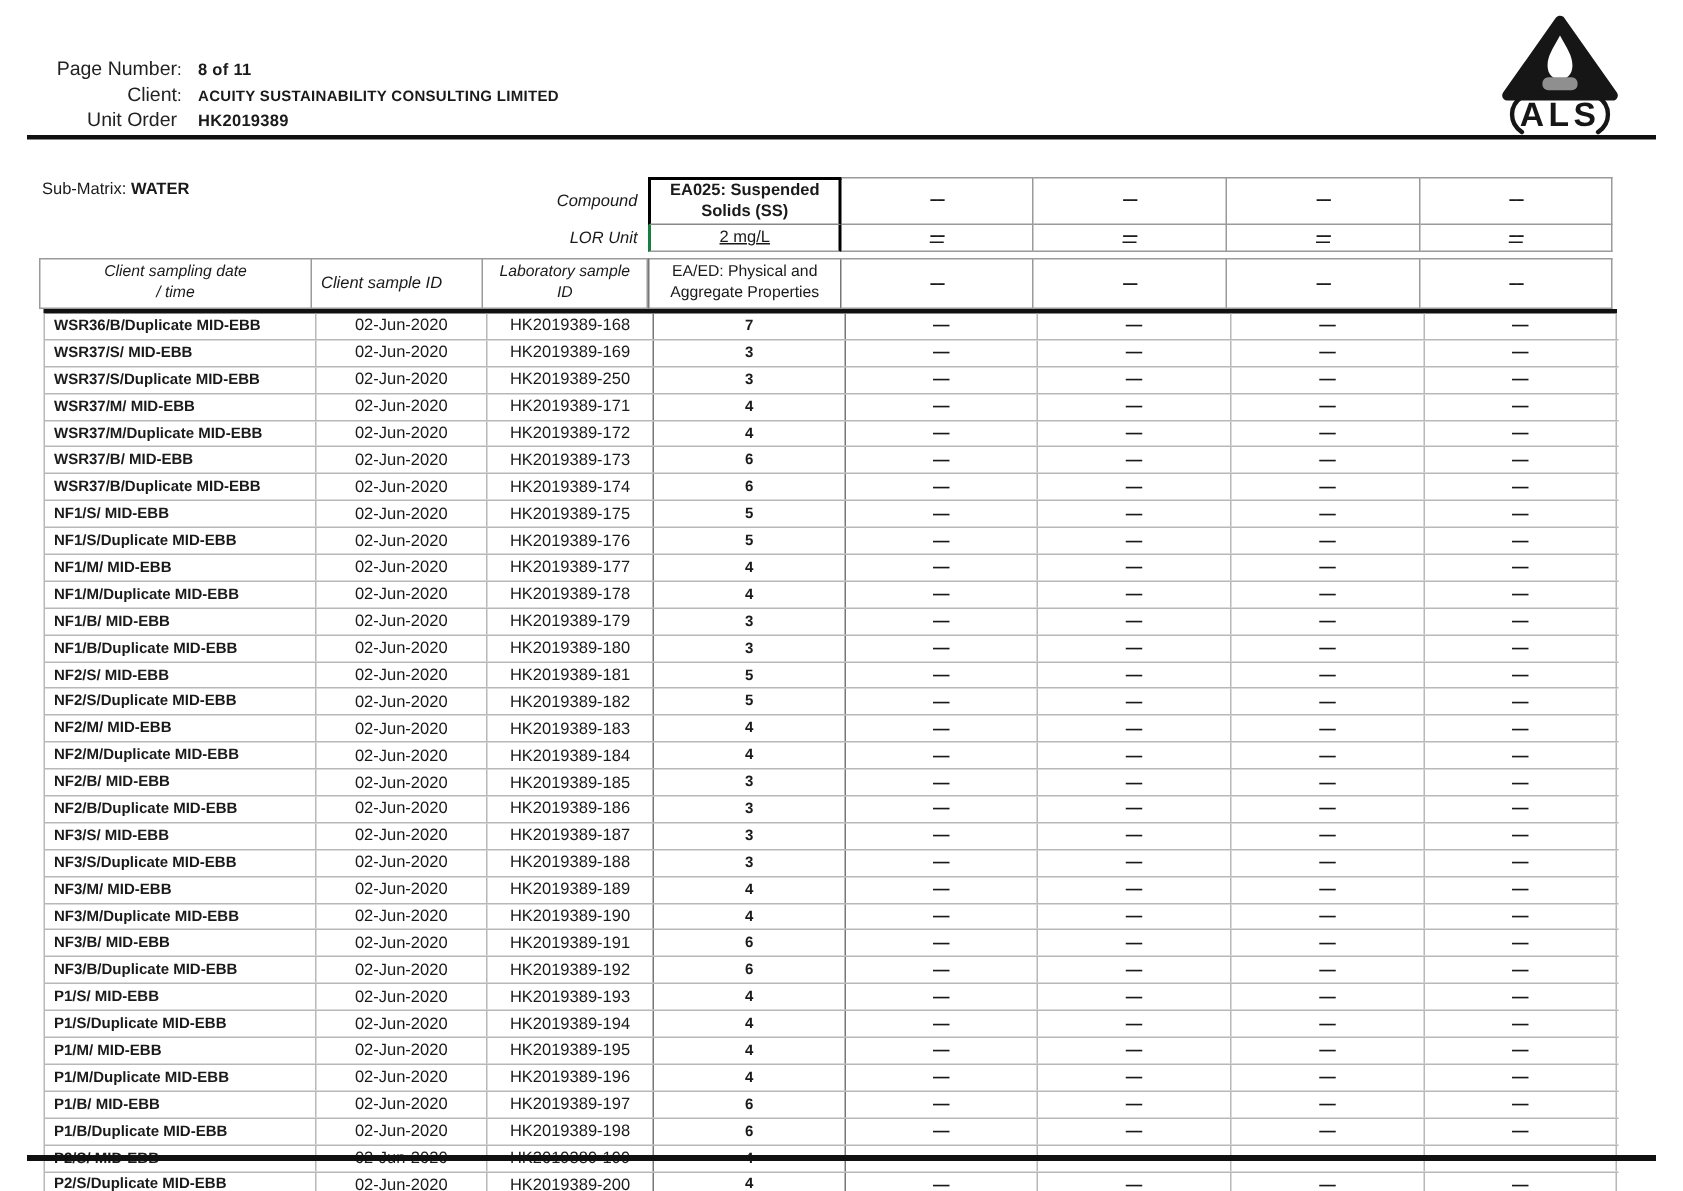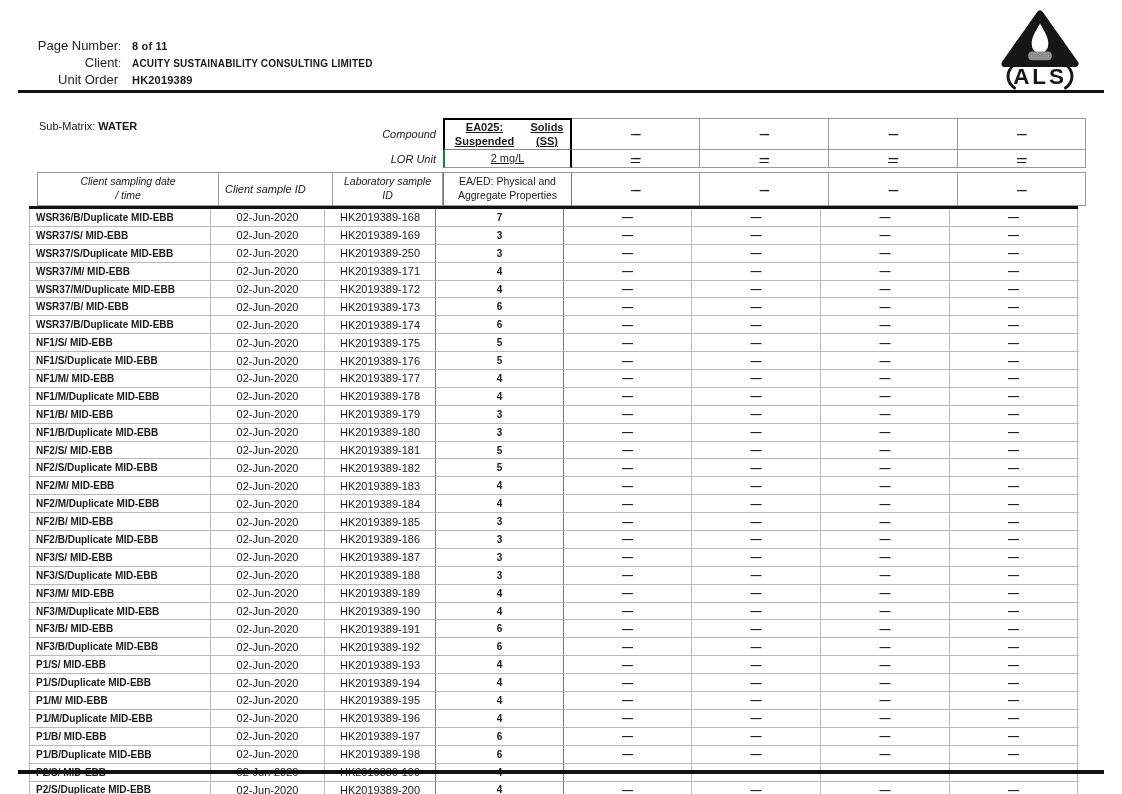--- a/index.html
+++ b/index.html
@@ -15,35 +15,35 @@
   .ph-value{font-weight:bold;font-size:11px;letter-spacing:.2px;text-align:right;}
   .ph-row.client .ph-value{font-size:10px;}
   
   .logo{position:absolute;left:985px;top:8px;width:110px;height:82px;}
   
   .rule{position:absolute;background:#111;}
   .rule-top{left:18px;top:90px;width:1086px;height:3px;}
   .rule-header{left:29px;top:206px;width:1049px;height:3px;}
   .rule-bottom{left:18px;top:770px;width:1086px;height:4px;}
   
-  .band{position:absolute;left:37px;width:1049px;display:grid;
+  .band{position:absolute;left:26px;width:1049px;display:grid;
         grid-template-columns:182px 114px 110px 129px 128px 129px 129px 128px;}
   .band-a{top:118px;height:32px;}
   .band-b{top:150px;height:18px;text-decoration:underline;}
   .band-c{top:172px;height:34px;}
   .cell{display:flex;align-items:center;justify-content:center;box-sizing:border-box;
         font-size:11px;line-height:1.25;text-align:center;}
   
   .meta-cell{grid-column:1/4;position:relative;}
   .submatrix{position:absolute;left:2px;top:2px;font-size:11px;}
   .submatrix b{font-weight:bold;}
   .compound-label{position:absolute;right:7px;top:50%;transform:translateY(-50%);
                   font-style:italic;font-size:11px;}
   .analyte-head{border:2px solid #000;border-bottom:1px solid #888;
-                font-weight:bold;flex-direction:row;padding-top:1px;text-decoration:underline;}
+                font-weight:bold;flex-direction:column;padding-top:1px;}
   .dash-cell{border:1px solid #9a9a9a;border-left:none;
              font-weight:bold;font-size:10px;letter-spacing:-1px;}
   .band-a .dash-cell{border-left:none;}
   .band-a .dash-cell + .dash-cell,
   .band-b .dash-cell + .dash-cell{border-left:none;}
   
   .lor-meta{grid-column:1/4;position:relative;}
   .lor-label{position:absolute;right:7px;top:50%;transform:translateY(-50%);
              font-style:italic;font-size:11px;}
   .lor-value{border-left:2px solid #15803d;border-right:2px solid #000;

